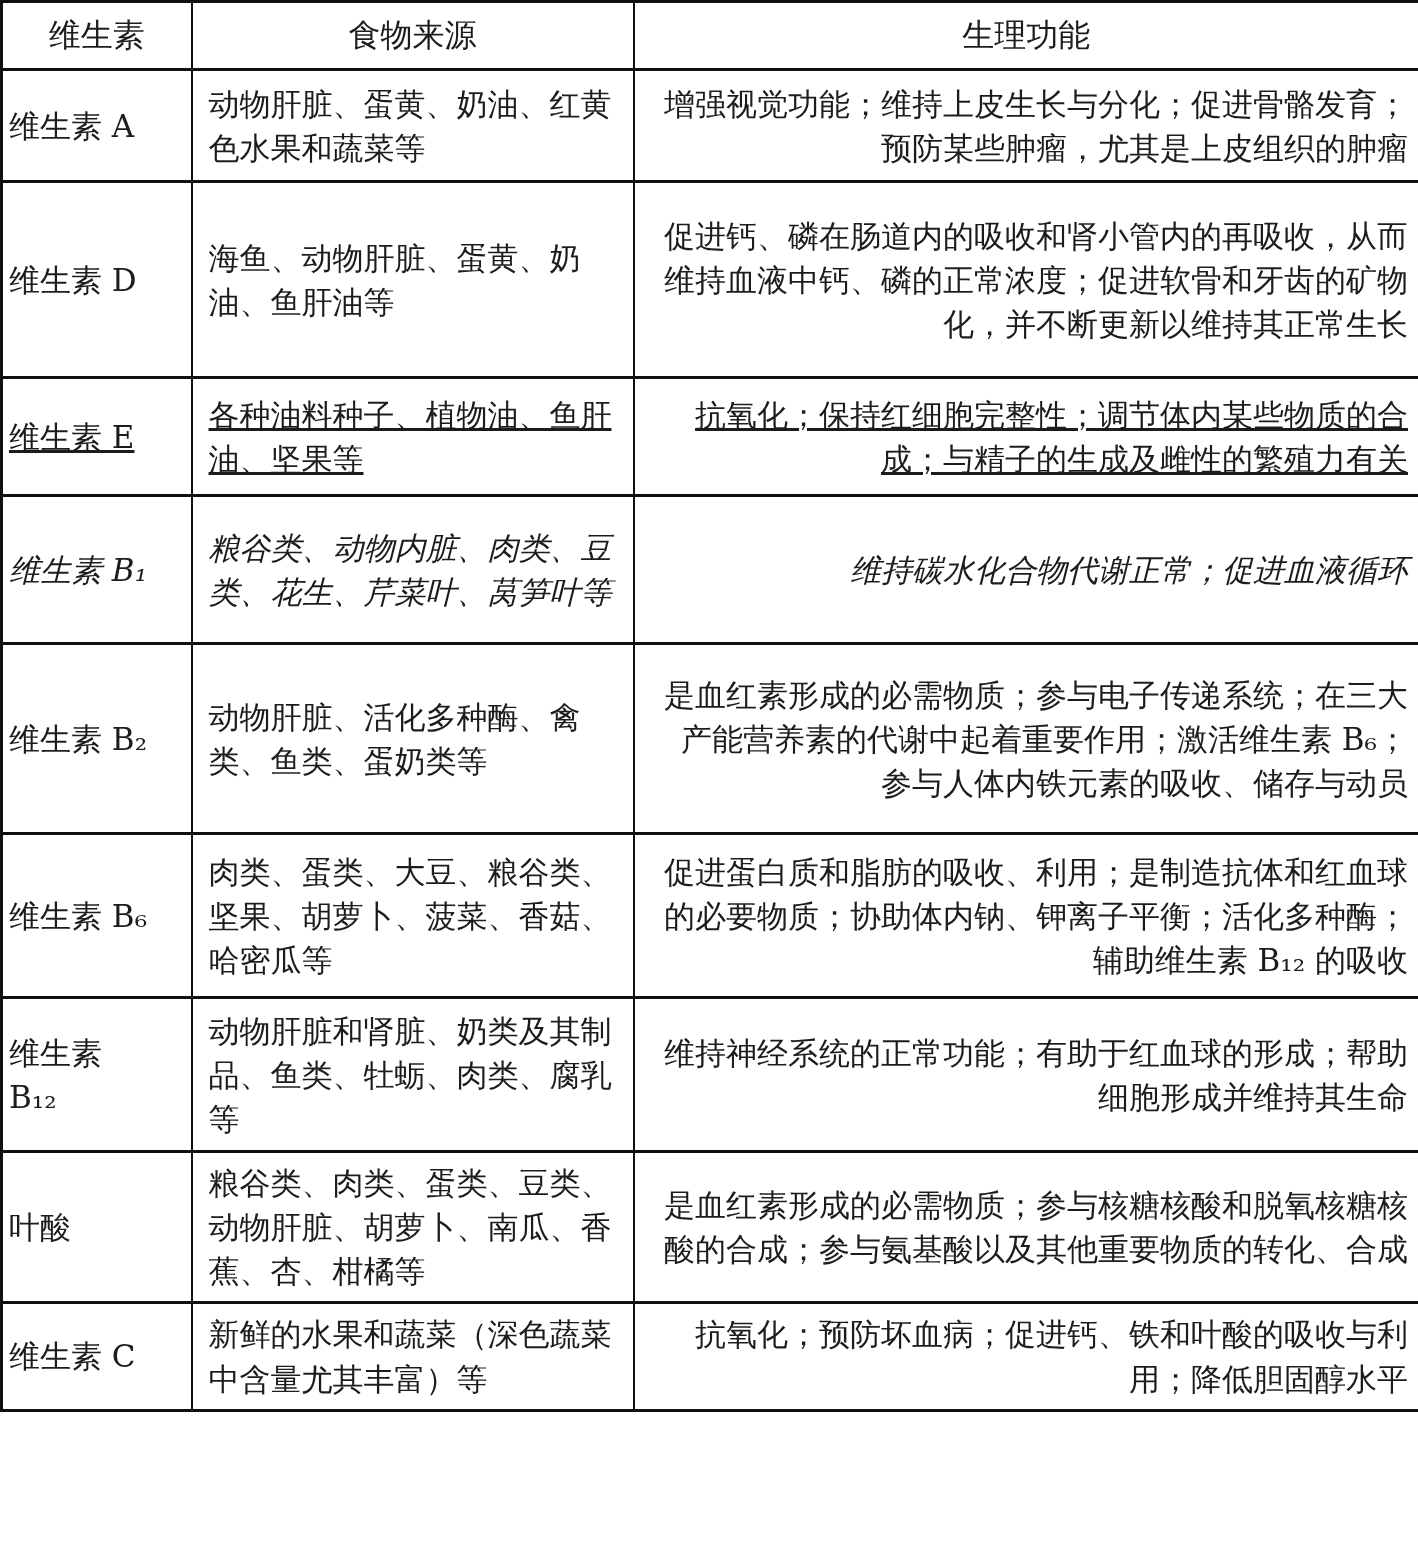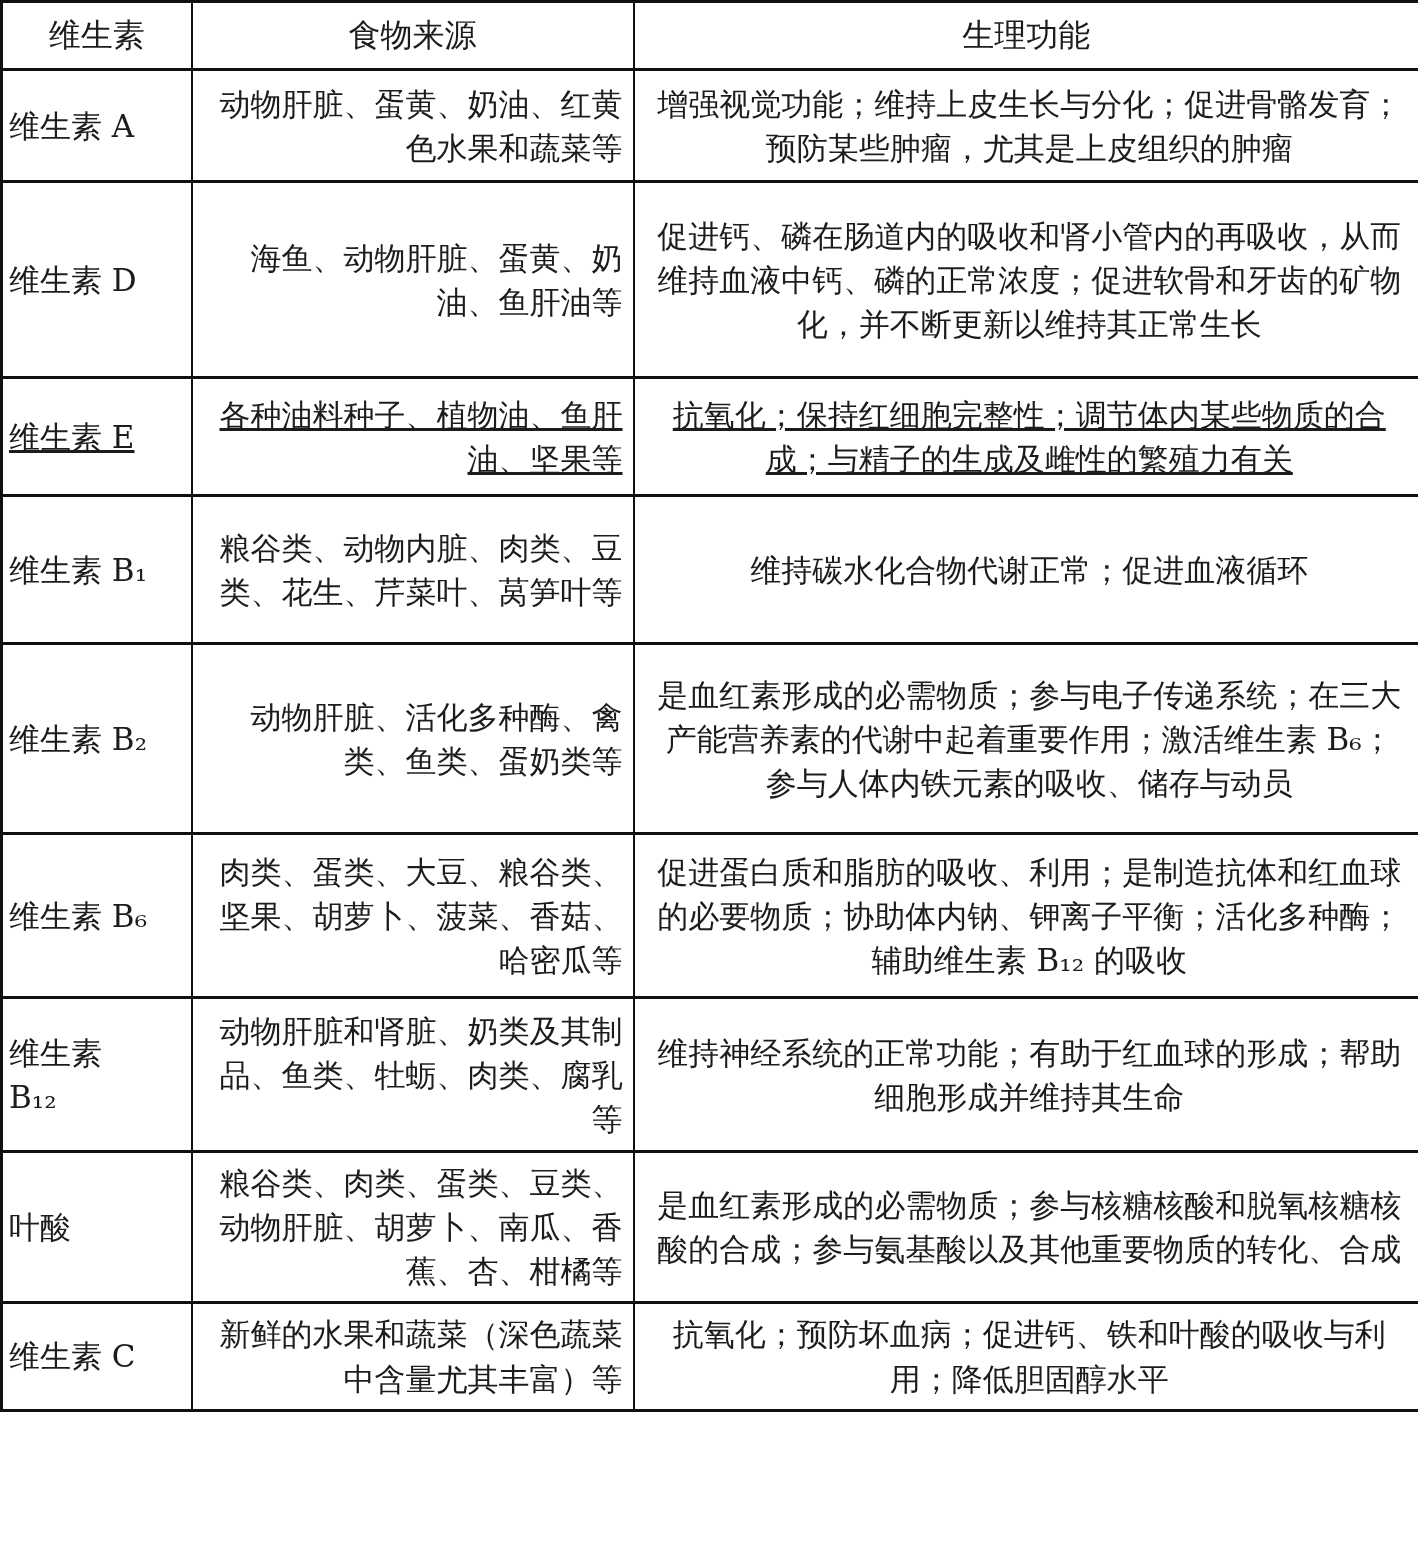--- a/index.html
+++ b/index.html
@@ -38,33 +38,33 @@
     text-align: center;
     padding: 10px 6px;
     font-size: 32px;
   }
   td.cell-vitamin {
     text-align: left;
     padding: 6px 6px;
     white-space: pre-line;
   }
   td.cell-sources {
-    text-align: right;
+    text-align: left;
     padding: 8px 10px 8px 16px;
   }
   td.cell-functions {
-    text-align: center;
+    text-align: right;
     padding: 8px 10px 8px 16px;
   }
   
   tr.row-h   { height: 64px;  }
   tr.row-0   { height: 112px; }
   tr.row-1   { height: 196px; }
   tr.row-2   { height: 118px; text-decoration: underline; }
-  tr.row-3   { height: 148px; }
+  tr.row-3   { height: 148px; font-style: italic; }
   tr.row-4   { height: 190px; }
   tr.row-5   { height: 164px; }
   tr.row-6   { height: 154px; }
   tr.row-7   { height: 106px; }
   tr.row-8   { height: 142px; }
   tr.row-9   { height: 106px; }
 </style>
 </head>
 <body>
 

